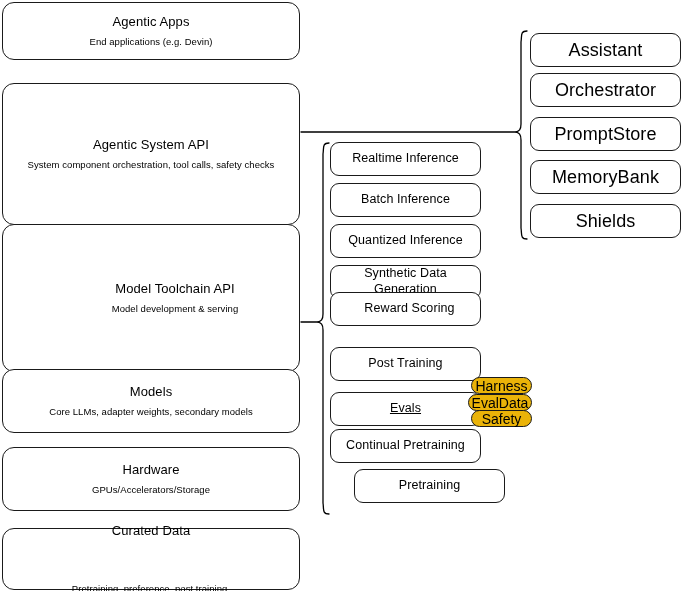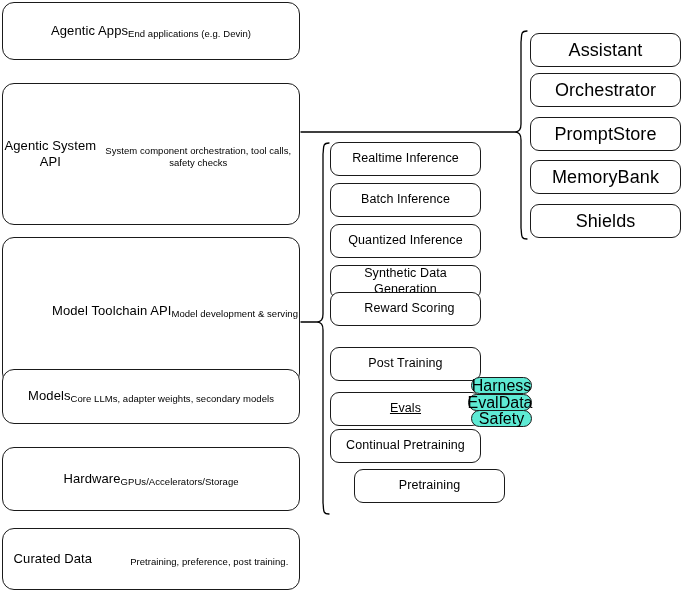--- a/index.html
+++ b/index.html
@@ -26,21 +26,21 @@
   }
 
   
   .node {
     position: absolute;
     box-sizing: border-box;
     background: #ffffff;
     border: 1.3px solid #1a1a1a;
     border-radius: 12px;
     display: flex;
-    flex-direction: row;
+    flex-direction: column;
     align-items: center;
     justify-content: center;
     text-align: center;
     line-height: 1.25;
   }
   .node .title {
     font-size: 13px;
     color: #000000;
     letter-spacing: 0.1px;
   }
@@ -72,28 +72,28 @@
     width: 151px;
     height: 34px;
     border-radius: 9px;
   }
   .right-node .title { font-size: 18px; }
 
   
   .pill {
     position: absolute;
     box-sizing: border-box;
-    background: #5eead4;
+    background: #eab308;
     border: 1.3px solid #1a1a1a;
     border-radius: 11px;
     height: 17px;
     display: flex;
     align-items: center;
     justify-content: center;
-    font-size: 16px;
+    font-size: 14px;
     z-index: 6;
   }
 
   
   #connectors {
     position: absolute;
     left: 0;
     top: 0;
     width: 682px;
     height: 591px;
@@ -139,26 +139,26 @@
   <div class="node layer" style="top:2px; height:58px;">
     <div class="title">Agentic Apps</div>
     <div class="subtitle">End applications (e.g. Devin)</div>
   </div>
 
   <div class="node layer" style="top:83px; height:142px;">
     <div class="title">Agentic System API</div>
     <div class="subtitle">System component orchestration, tool calls, safety checks</div>
   </div>
 
-  <div class="node layer" style="top:237px; height:148px;padding-left:48px;">
+  <div class="node layer" style="top:224px; height:148px;padding-left:48px;">
     <div class="title">Model Toolchain API</div>
     <div class="subtitle">Model development &amp; serving</div>
   </div>
 
-  <div class="node layer" style="top:369px; height:55px;">
+  <div class="node layer" style="top:369px; height:64px;">
     <div class="title">Models</div>
     <div class="subtitle">Core LLMs, adapter weights, secondary models</div>
   </div>
 
   <div class="node layer" style="top:447px; height:64px;">
     <div class="title">Hardware</div>
     <div class="subtitle">GPUs/Accelerators/Storage</div>
   </div>
 
   <div class="node layer" style="top:528px; height:62px;gap:38px;">

